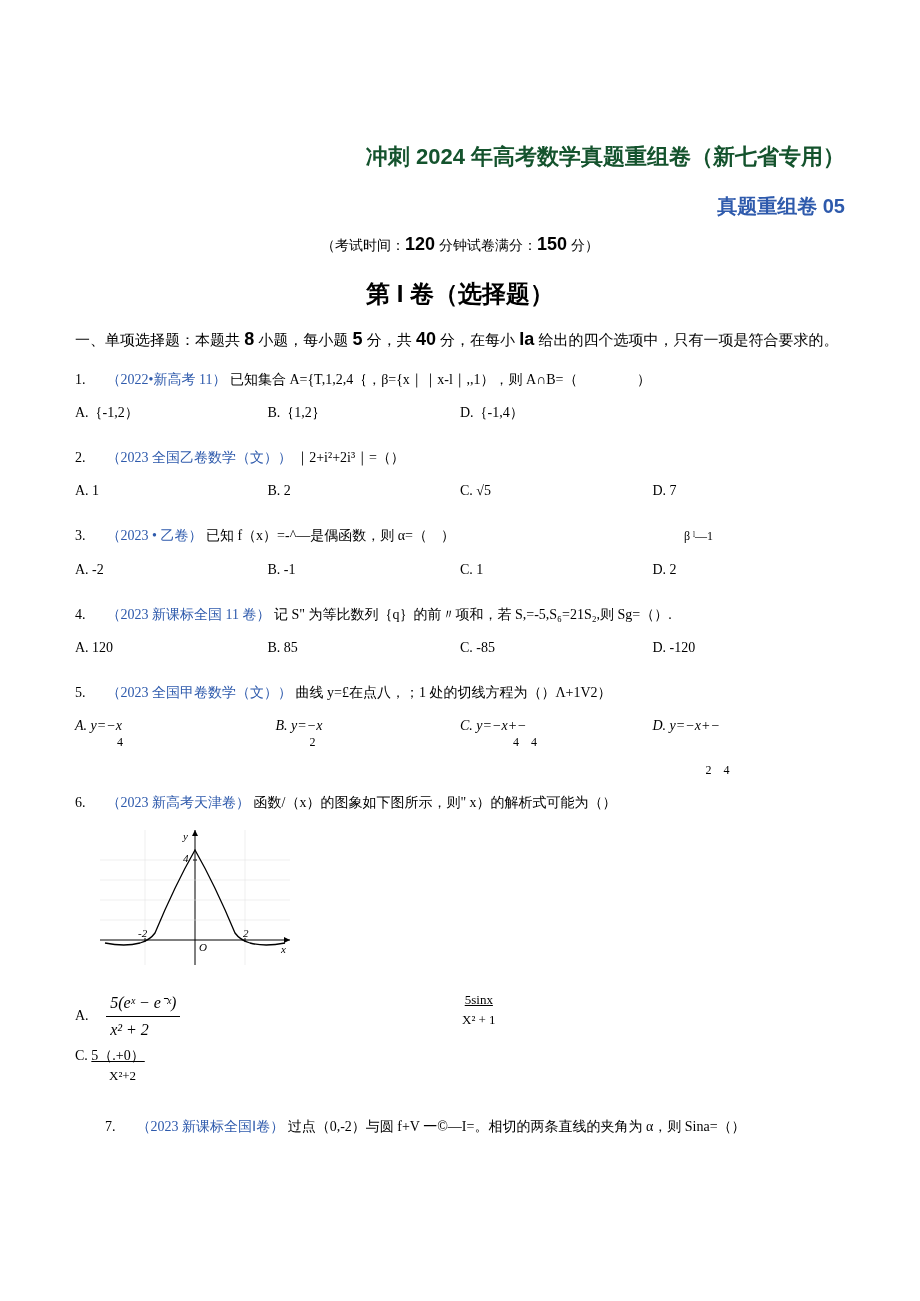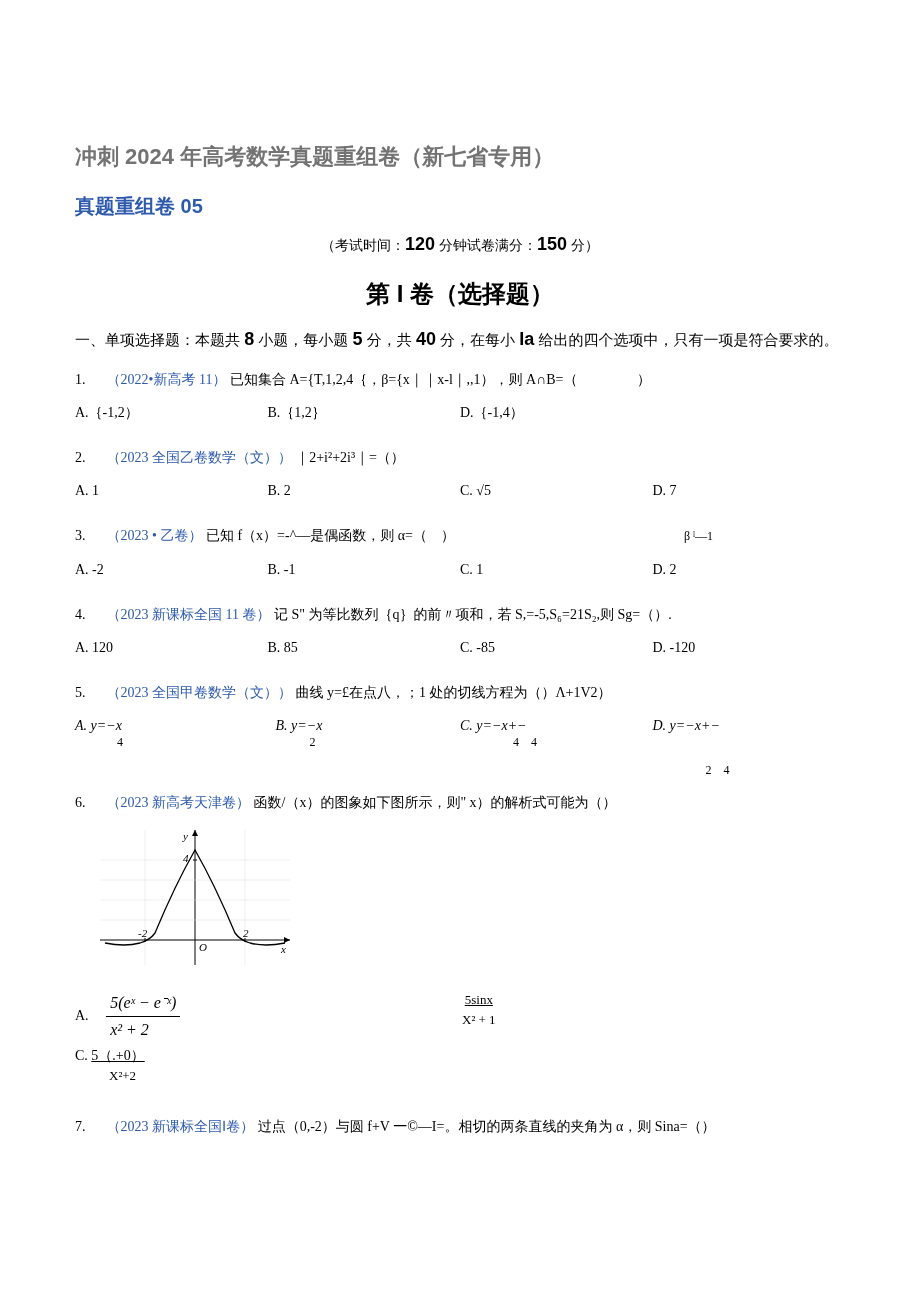--- a/index.html
+++ b/index.html
@@ -6,29 +6,29 @@
     body {
       font-family: "Microsoft YaHei", "SimSun", sans-serif;
       background: #fff;
       width: 920px;
       padding: 140px 75px 60px 75px;
       font-size: 14px;
       color: #000;
       line-height: 1.5;
     }
     .title-main {
-      text-align: left;
-      color: #737373;
+      text-align: right;
+      color: #14532d;
       font-size: 22px;
       font-weight: bold;
       margin-bottom: 18px;
       font-family: "Microsoft YaHei", sans-serif;
     }
     .title-sub {
-      text-align: left;
+      text-align: right;
       color: #2e5aac;
       font-size: 20px;
       font-weight: bold;
       margin-bottom: 10px;
       font-family: "Microsoft YaHei", sans-serif;
     }
     .exam-info {
       text-align: center;
       font-size: 14px;
       margin-bottom: 18px;
@@ -248,19 +248,19 @@
         <div class="den">X² + 1</div>
       </span>
     </div>
   </div>
   <div class="opt-c-wrap">
     <span>C. </span><span class="under">5（.+0）</span>
     <div style="margin-left:34px;font-size:13px;">X²+2</div>
   </div>
 </div>
 
-<div class="question" style="margin-top:28px;">
+<div class="question" style="margin-top:28px;margin-left:30px;">
   <div class="q-stem">
     <span class="q-num">7.</span>
     <span class="source">（2023 新课标全国Ⅰ卷）</span>
     <span>过点（0,-2）与圆 f+V 一©—I=。相切的两条直线的夹角为 α，则 Sina=（）</span>
   </div>
 </div>
 
 </body></html>

